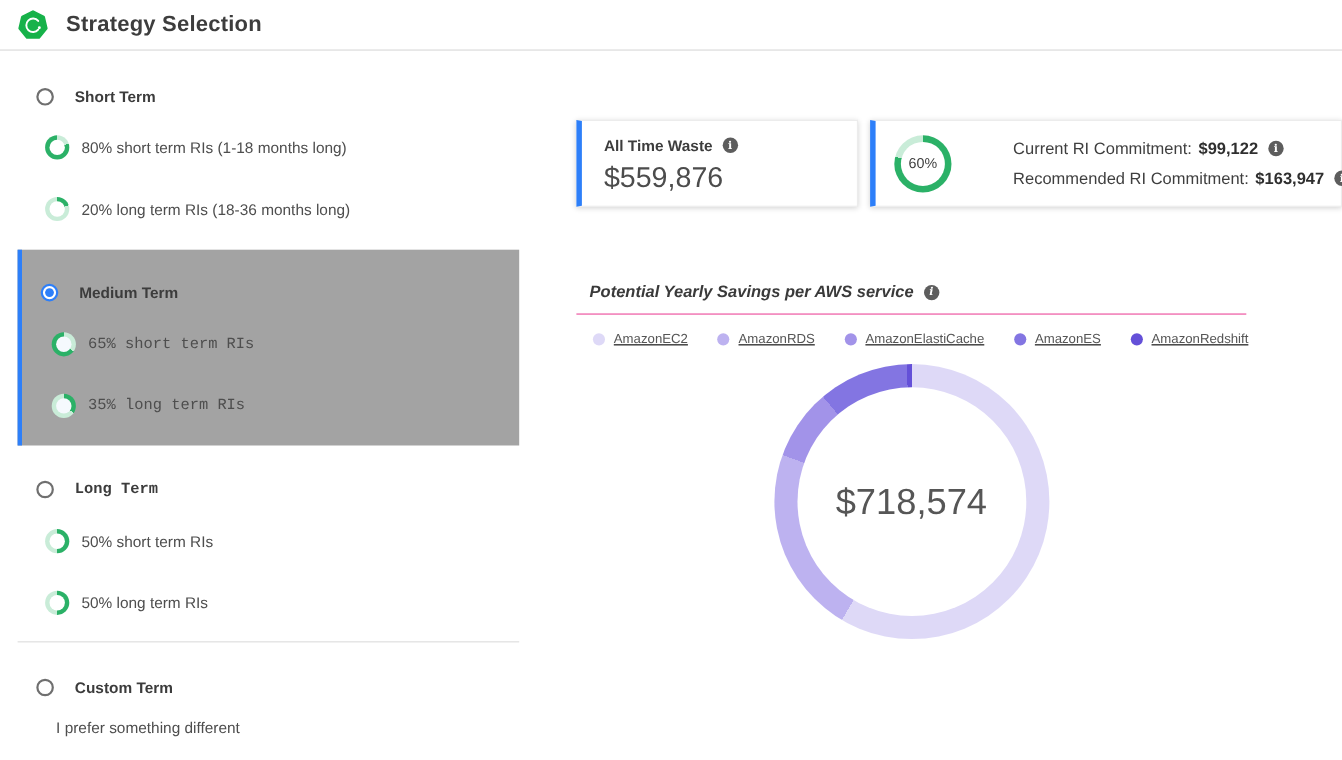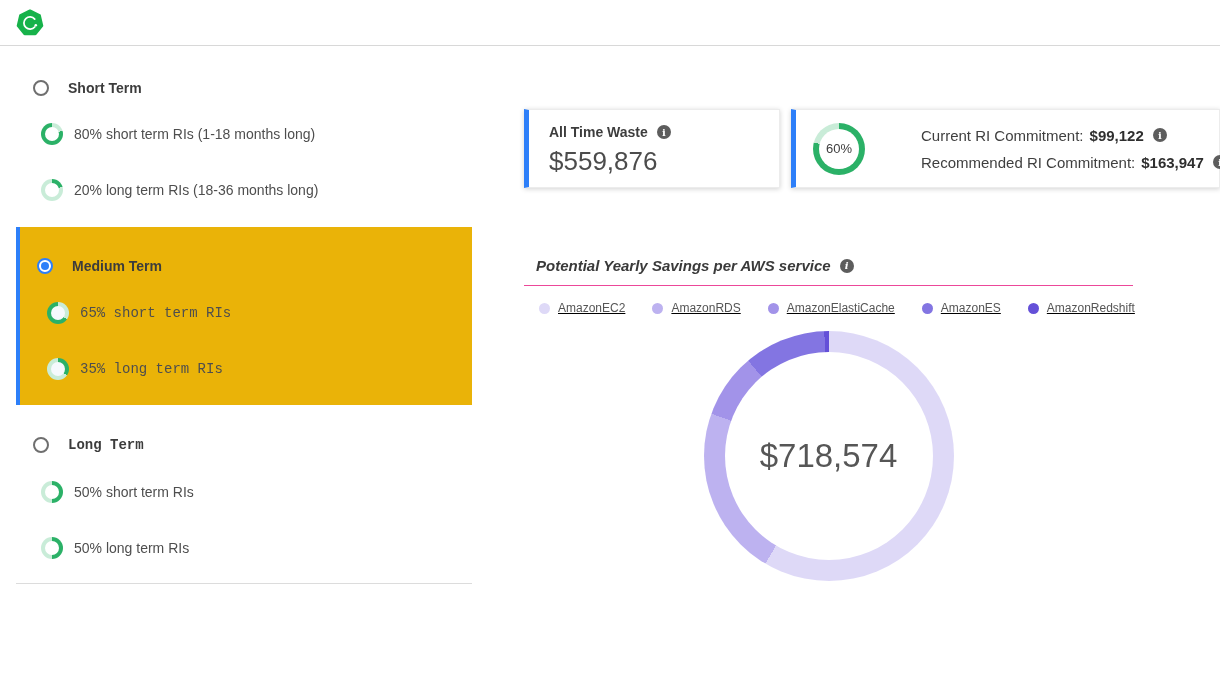--- a/index.html
+++ b/index.html
@@ -30,21 +30,21 @@
   .mini-ring { width:22px; height:22px; border-radius:50%; position:relative; flex:none; }
   .mini-ring::after { content:""; position:absolute; inset:4px; border-radius:50%;
            background:var(--hole,#fff); }
   .option-label { font-size:14px; color:#4e4e4e; }
 
   .sec-short .strategy-head { padding-top:34px; }
   .sec-short .option-row:nth-of-type(2) { margin-top:27px; }
   .sec-short .option-row:nth-of-type(3) { margin-top:34px; }
   .sec-short { padding-bottom:26px; }
 
-  .sec-medium { margin-left:16px; background:#eab308; border-left:4px solid #2d7ff9;
+  .sec-medium { margin-left:16px; background:#a3a3a3; border-left:4px solid #2d7ff9;
                 padding:31px 0 25px 0; }
   .sec-medium .strategy-head { padding-left:17px; }
   .sec-medium .option-row { margin-left:27px;font-family:Liberation Mono, monospace; --hole:#f5f9fd; }
   .sec-medium .option-row:nth-of-type(2) { margin-top:28px; }
   .sec-medium .option-row:nth-of-type(3) { margin-top:34px; }
 
   .sec-long .strategy-head { padding-top:32px;font-family:Liberation Mono, monospace; }
   .sec-long .option-row:nth-of-type(2) { margin-top:28px; }
   .sec-long .option-row:nth-of-type(3) { margin-top:34px; }
 
@@ -93,20 +93,21 @@
 </style>
 </head>
 <body>
 
 <div class="header">
   <svg class="logo" viewBox="0 0 32 32">
     <polygon points="16,2 26.9,7.3 29.7,19.1 22.1,28.6 9.9,28.6 2.3,19.1 5.1,7.3" fill="#17b24a" stroke="#17b24a" stroke-width="3" stroke-linejoin="round"></polygon>
     <path d="M 21.4,20.5 A 7,7 0 1 1 21.4,11.5" fill="none" stroke="#ffffff" stroke-width="2" stroke-linecap="round"></path>
     <circle cx="22.6" cy="18.6" r="1.5" fill="#ffffff"></circle>
   </svg>
+  <div class="page-title">Strategy Selection</div>
 </div>
 
 <div class="main">
 
   <div class="left-col">
 
     <div class="sec-short">
       <div class="strategy-head">
         <span class="radio"></span>
         <span class="strategy-label">Short Term</span>
@@ -146,20 +147,27 @@
         <span class="option-label">50% short term RIs</span>
       </div>
       <div class="option-row">
         <span class="mini-ring" style="background: conic-gradient(rgb(43, 177, 103) 0deg, rgb(43, 177, 103) 180deg, rgb(201, 236, 216) 180deg, rgb(201, 236, 216) 360deg);"></span>
         <span class="option-label">50% long term RIs</span>
       </div>
     </div>
 
     <hr class="divider-h">
 
+    <div class="sec-custom">
+      <div class="strategy-head">
+        <span class="radio"></span>
+        <span class="strategy-label">Custom Term</span>
+      </div>
+      <div class="custom-desc">I prefer something different</div>
+    </div>
   </div>
 
   <div class="right-col">
     <div class="cards-row">
       <div class="card card-waste">
         <div class="card-label-row">
           <span>All Time Waste</span>
           <span class="info">i</span>
         </div>
         <div class="card-value">$559,876</div>

